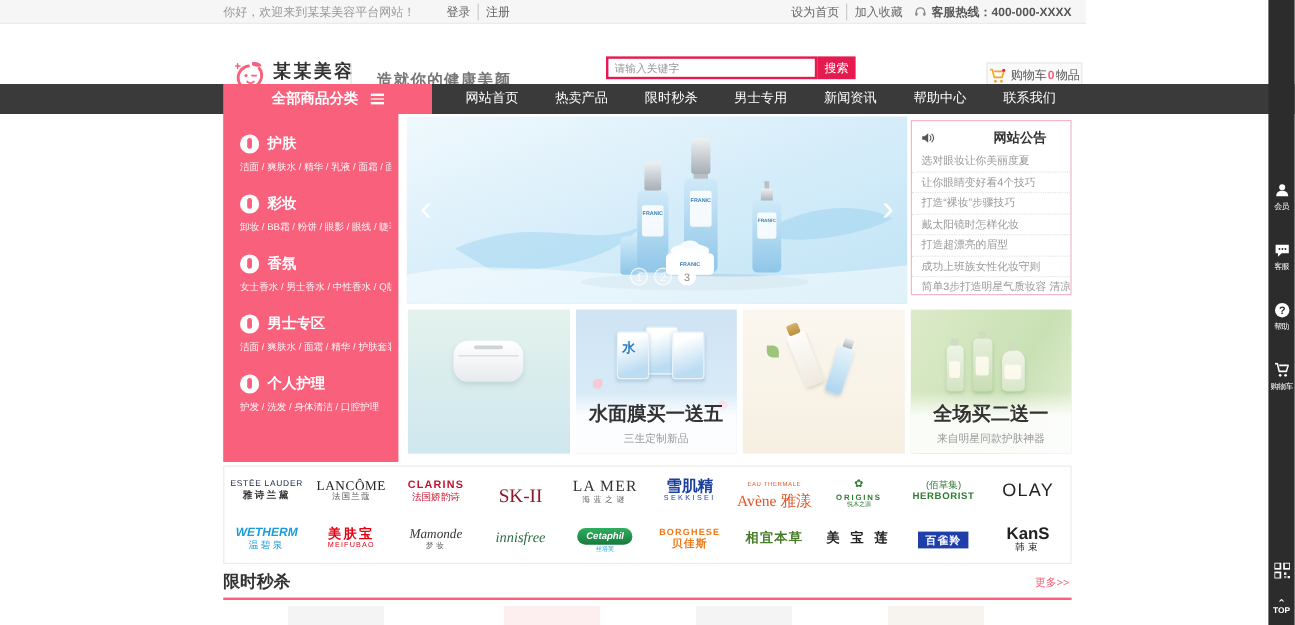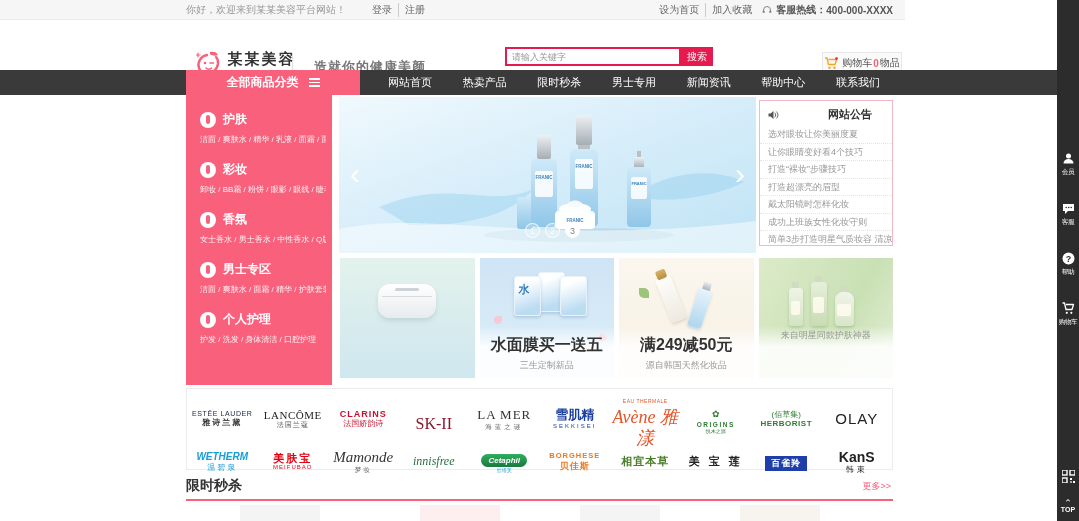--- a/index.html
+++ b/index.html
@@ -105,27 +105,27 @@
   .brands { position:absolute; left:186px; top:388px; width:707px; height:82px; background:#fff; border:1px solid #ececec; display:grid; grid-template-columns:repeat(10,1fr); grid-template-rows:1fr 1fr; align-items:center; justify-items:center; }
   .bcell { text-align:center; line-height:1.15; cursor:pointer; }
   .b-pre { font-size:5px; letter-spacing:.5px; }
   .b-en, .b-zh { display:block; }
   .b1 .b-en { font-size:7px; letter-spacing:.6px; color:#1a2340; } .b1 .b-zh { font-size:8px; font-weight:bold; letter-spacing:2px; color:#333; }
   .b2 .b-en { font-family:"Liberation Serif",serif; font-size:11px; color:#222; letter-spacing:.5px; } .b2 .b-zh { font-size:7px; color:#555; letter-spacing:1px; }
   .b3 .b-en { font-size:9px; font-weight:bold; color:#c8102e; letter-spacing:1px; } .b3 .b-zh { font-size:8px; color:#c8102e; }
   .b4 .b-en { font-family:"Liberation Serif",serif; font-size:16px; color:#8b1a2f;margin-top:11px; }
   .b5 .b-en { font-family:"Liberation Serif",serif; font-size:13px; color:#333; letter-spacing:1px; } .b5 .b-zh { font-size:6.5px; color:#666; letter-spacing:3px; }
   .b6 .b-en { font-size:13px; font-weight:bold; color:#1b3f9e; } .b6 .b-zh { font-size:6px; color:#1b3f9e; letter-spacing:2px; }
-  .b7 .b-pre { color:#e2572b; } .b7 .b-en { font-family:"Liberation Serif",serif; font-size:18px; color:#e2572b;font-style:italic; }
+  .b7 .b-pre { color:#e2572b; } .b7 .b-en { font-family:"Liberation Serif",serif; font-size:13px; color:#e2572b; }
   .b8 .b-pre { font-size:9px; color:#2e7d32; letter-spacing:0; } .b8 .b-en { font-size:6.5px; font-weight:bold; color:#2e7d32; letter-spacing:1.5px; } .b8 .b-zh { font-size:5px; color:#2e7d32; }
   .b9 .b-en { font-size:8px; color:#2e7d32; } .b9 .b-zh { font-size:8px; font-weight:bold; color:#2e7d32; letter-spacing:.5px; }
   .b10 .b-en { font-size:15px; color:#222; letter-spacing:1px; }
   .b11 .b-en { font-size:10px; font-weight:bold; font-style:italic; color:#1a9cd8; } .b11 .b-zh { font-size:8px; color:#1a9cd8; letter-spacing:2px; }
   .b12 .b-en { font-size:11px; font-weight:bold; color:#e60012; letter-spacing:2px; } .b12 .b-zh { font-size:6px; color:#e60012; letter-spacing:1px; }
-  .b13 .b-en { font-family:"Liberation Serif",serif; font-style:italic; font-size:15px; color:#333; } .b13 .b-zh { font-size:6.5px; color:#666; letter-spacing:2px; }
+  .b13 .b-en { font-family:"Liberation Serif",serif; font-style:italic; font-size:11px; color:#333; } .b13 .b-zh { font-size:6.5px; color:#666; letter-spacing:2px; }
   .b14 .b-en { font-family:"Liberation Serif",serif; font-style:italic; font-size:12px; color:#2a6e3f; }
   .b15 .b-en { display:inline-block; background:linear-gradient(#2fae60,#177a3d); color:#fff; font-style:italic; font-size:8px; font-weight:bold; padding:2px 7px; border-radius:8px; } .b15 .b-zh { font-size:5px; color:#1a9cd8; margin-top:1px; }
   .b16 .b-en { font-size:7.5px; font-weight:bold; color:#f07818; letter-spacing:1px; } .b16 .b-zh { font-size:9px; font-weight:bold; color:#f07818; letter-spacing:1px; } .b17 .b-zh { font-size:11px; color:#4a7d2a; letter-spacing:1px; font-weight:bold; } .b18 .b-zh { font-size:11px; color:#222; letter-spacing:3px; font-weight:bold; } .b19 .b-zh { display:inline-block; background:#1e3faa; color:#fff; font-size:9px; font-weight:bold; padding:2px 6px; letter-spacing:1px; }
   .b20 .b-en { font-size:14px; font-weight:bold; color:#222; } .b20 .b-zh { font-size:8px; color:#222; letter-spacing:3px;font-family:Liberation Mono, monospace; }
 
   
   .seckill { position:absolute; left:186px; top:476px; width:707px; border-bottom:2px solid #f8607c; padding-bottom:4px; }
   .seckill-title { font-size:14px; font-weight:bold; color:#333; display:inline-block; }
   .seckill-more { position:absolute; right:2px; bottom:6px; font-size:9px; color:#f8607c; cursor:pointer; }
   .products-cut { position:absolute; left:186px; top:505px; width:707px; height:16px; }
@@ -323,22 +323,22 @@
   <div class="notice-head">
     <svg width="11" height="10" viewBox="0 0 11 10">
         <path d="M0.5 3.5 h2 L5.5 1 v8 L2.5 6.5 h-2 Z" fill="#555"></path>
         <path d="M7 3 c1 1 1 3 0 4 M8.6 1.8 c1.8 1.8 1.8 4.6 0 6.4" fill="none" stroke="#555" stroke-width="0.9" stroke-linecap="round"></path>
       </svg>
     <span>网站公告</span>
   </div>
   <div class="notice-item">选对眼妆让你美丽度夏</div>
   <div class="notice-item">让你眼睛变好看4个技巧</div>
   <div class="notice-item">打造“裸妆”步骤技巧</div>
+  <div class="notice-item">戴太阳镜时怎样化妆</div>
   <div class="notice-item">打造超漂亮的眉型</div>
-  <div class="notice-item">戴太阳镜时怎样化妆</div>
   <div class="notice-item">成功上班族女性化妆守则</div>
   <div class="notice-item">简单3步打造明星气质妆容 清凉</div>
 </div>
 
 <div class="promos">
   <div class="promo-card pc1">
     <div class="jar"></div>
   </div>
   <div class="promo-card pc2">
     <div class="packet pk2"></div>
@@ -350,30 +350,27 @@
     <div class="petal pt2"></div>
     <div class="promo-text">
       <div class="promo-title">水面膜买一送五</div>
       <div class="promo-sub">三生定制新品</div>
     </div>
   </div>
   <div class="promo-card pc3">
     <div class="leafdot"></div>
     <div class="bottle-w"></div>
     <div class="bottle-b"></div>
-    <div class="promo-text">
-      <div class="promo-title">满249减50元</div>
-      <div class="promo-sub">源自韩国天然化妆品</div>
-    </div>
   </div>
   <div class="promo-card pc4">
     <div class="gbottle gb1"></div>
     <div class="gbottle gb2"></div>
     <div class="gbottle gb3"></div>
     <div class="promo-text">
+      <div class="promo-title">全场买二送一</div>
       <div class="promo-sub">来自明星同款护肤神器</div>
     </div>
   </div>
 </div>
 
 <div class="brands">
   <div class="bcell b1">
       <span class="b-en">ESTĒE LAUDER</span>
       <span class="b-zh">雅诗兰黛</span>
     </div>

